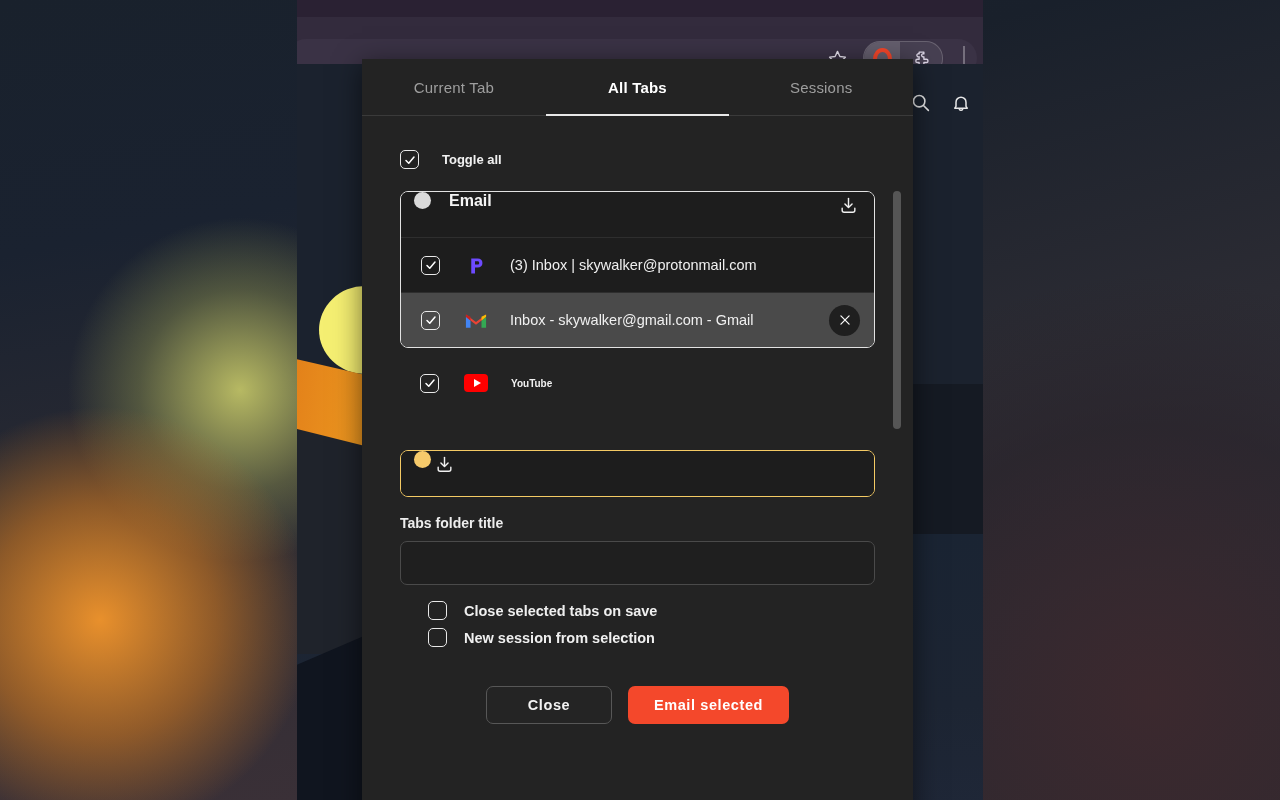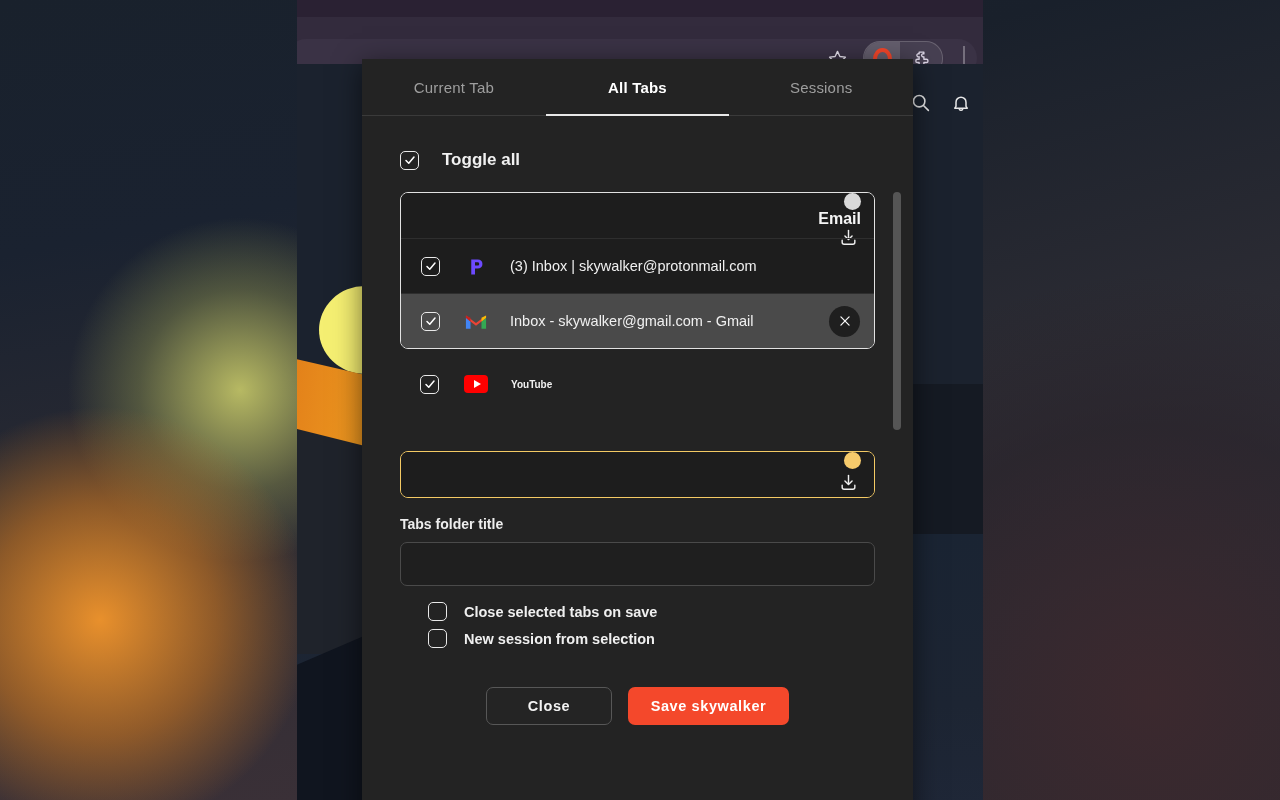--- a/index.html
+++ b/index.html
@@ -228,21 +228,21 @@
   
   #popup-body { padding: 0 38px; position: relative; }
 
   .toggle-all-row {
     display: flex;
     align-items: center;
     gap: 23px;
     margin-top: 34px;
     cursor: pointer;
   }
-  .toggle-all-label { font-size: 17px; font-weight: bold; color: #f1f1f1; }
+  .toggle-all-label { font-size: 13px; font-weight: bold; color: #f1f1f1; }
 
   
   .cb {
     width: 19px;
     height: 19px;
     border-radius: 5px;
     border: 1.6px solid #e9e9e9;
     box-sizing: border-box;
     flex: 0 0 auto;
     display: flex;
@@ -274,25 +274,24 @@
   
   .group-card {
     border: 1.5px solid #e2e2e2;
     border-radius: 8px;
     overflow: hidden;
     background: #1d1d1d;
   }
   .group-card.highlight { border-color: #f4ca64; }
   .group-head {
     display: flex;
-    align-items: flex-end;
+    align-items: flex-start;
     height: 45px;
     padding: 0 13px 0 13px;
     background: #1d1d1d;
-    flex-direction: column;
   }
   .group-dot {
     width: 17px;
     height: 17px;
     border-radius: 50%;
     flex: 0 0 auto;
   }
   .group-name {
     margin-left: 18px;
     font-size: 16px;
@@ -636,17 +635,17 @@
         <svg width="12" height="12" viewBox="0 0 24 24" fill="none" stroke="#ffffff" stroke-width="3" stroke-linecap="round" stroke-linejoin="round">
             <polyline points="4,13 9.5,18.5 20,6"></polyline>
           </svg>
       </div>
       <span class="opt-label">New session from selection</span>
     </div>
 
     
     <div id="footer">
       <button class="btn" id="cancel-btn">Close</button>
-      <button class="btn" id="save-btn">Save skywalker</button>
+      <button class="btn" id="save-btn">Email selected</button>
     </div>
 
   </div>
 </div>
 
 </body></html>

